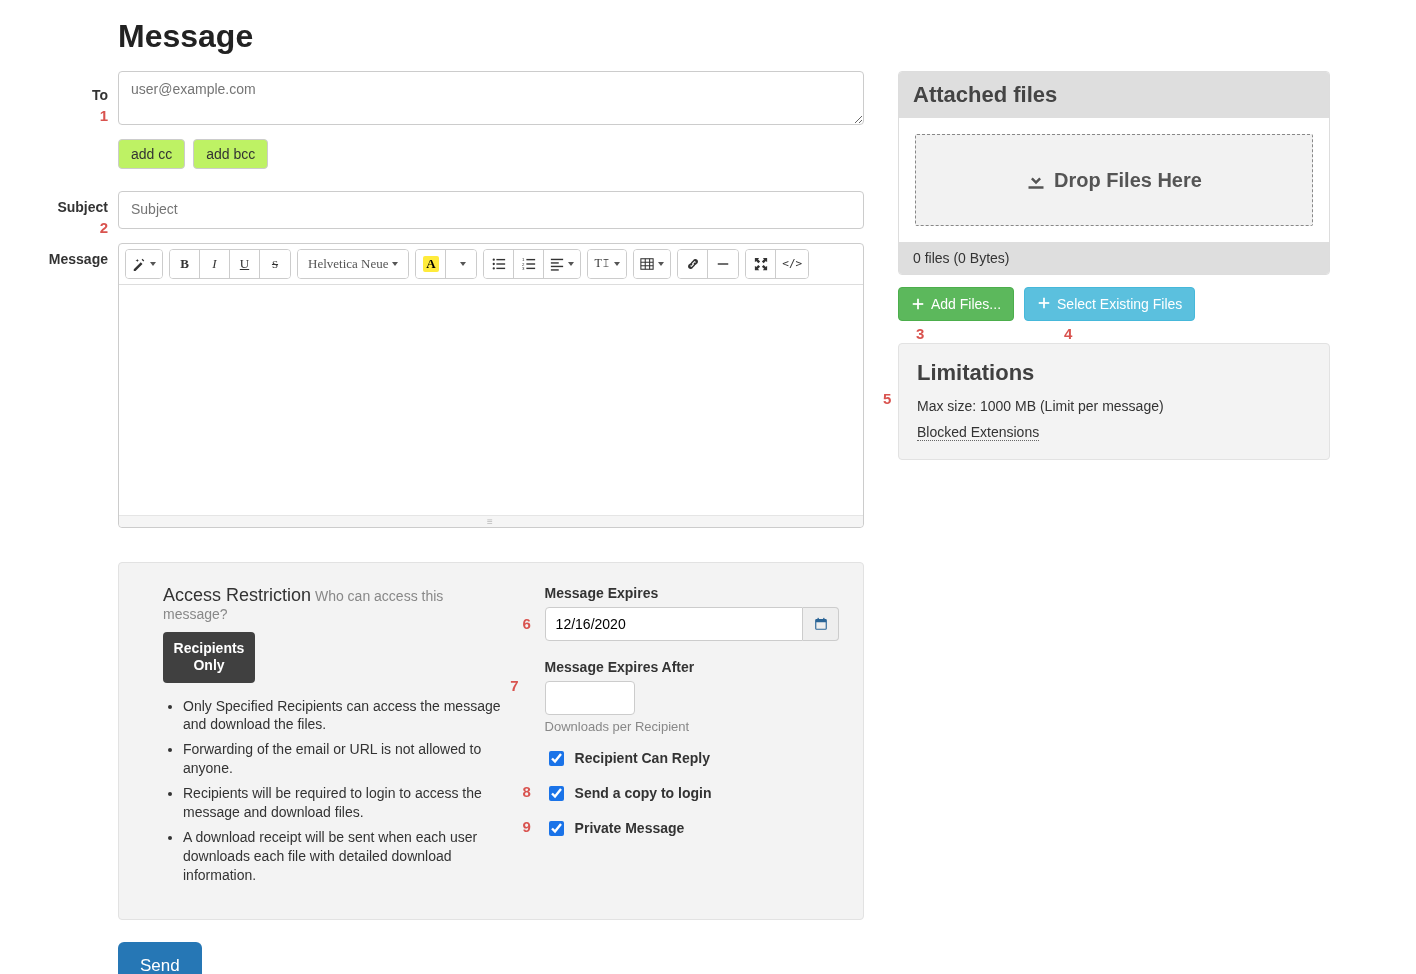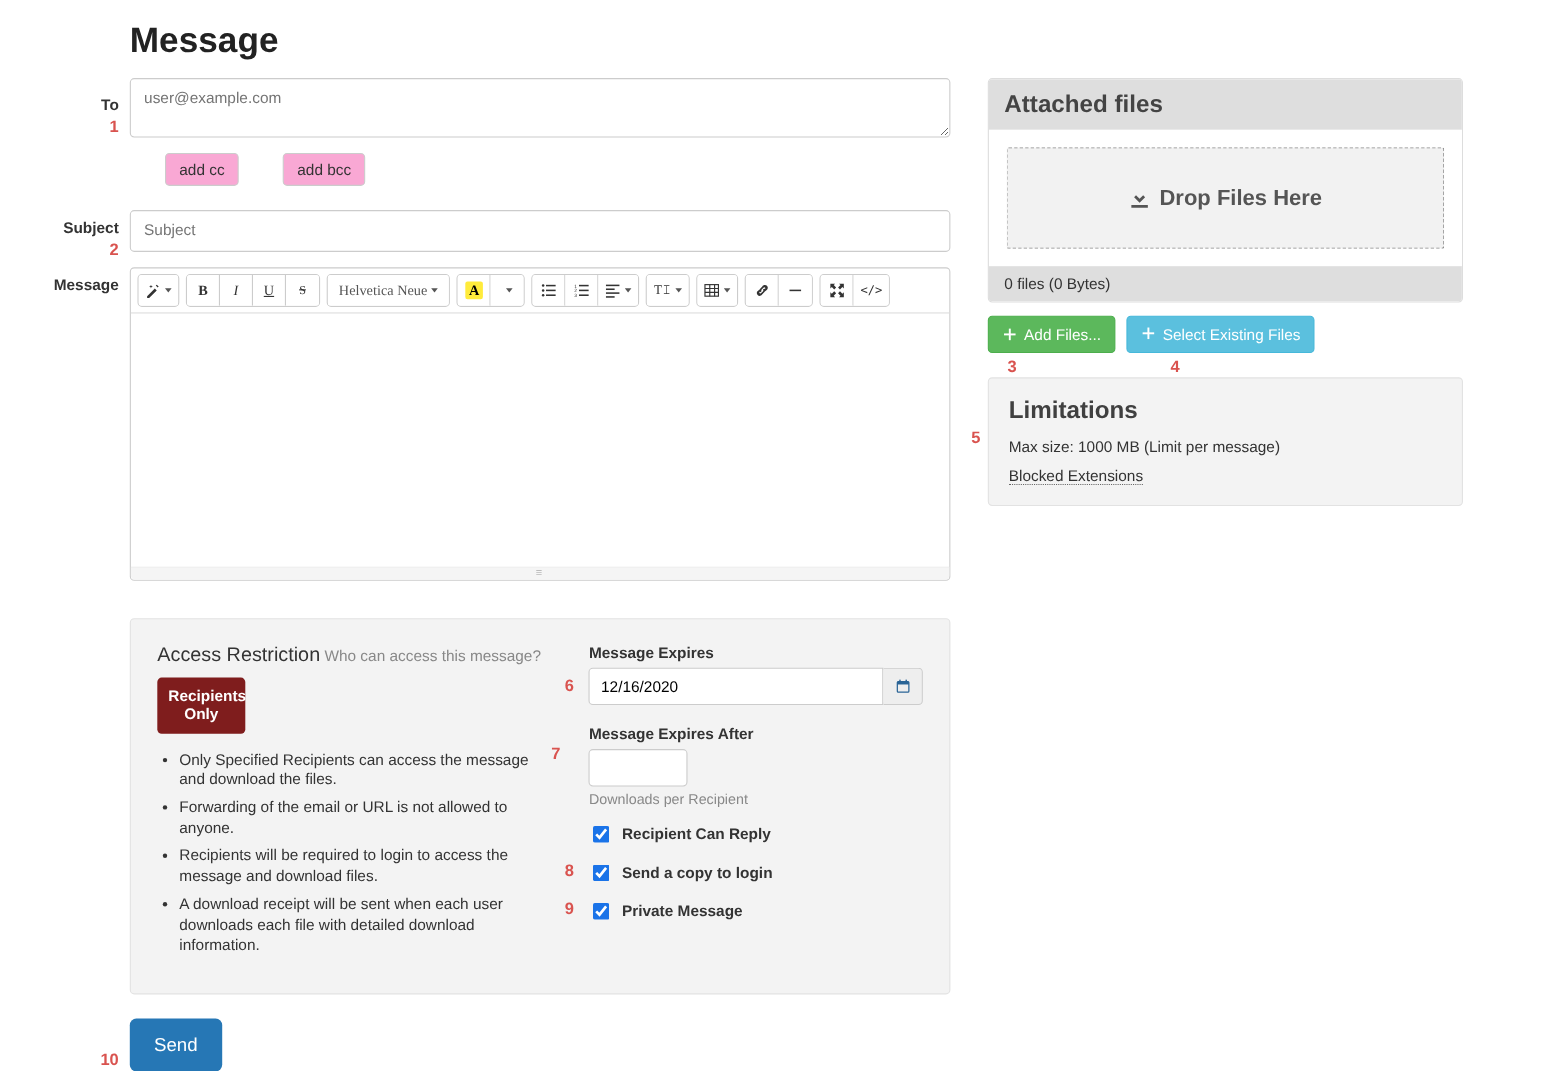--- a/index.html
+++ b/index.html
@@ -53,25 +53,24 @@
     background: #fff;
   }
   textarea.form-control { resize: vertical; height: 54px; font-family: Liberation Sans, sans-serif; }
   .field { flex: 1; }
   .btn {
     display: inline-flex;
     align-items: center;
     padding: 6px 12px;
     border: 1px solid #ccc;
     border-radius: 4px;
-    background: #f9a8d4;
+    background: #bef264;
     font-size: 14px;
     color: #333;
     cursor: pointer;
-    margin-left: 32px;
   }
   .btn-row { margin-top: 14px; display: flex; gap: 8px; }
   .subject-row { margin-top: 22px; }
   .message-row { margin-top: 14px; }
   
   .editor {
     border: 1px solid #ccc;
     border-radius: 4px;
     background: #fff;
   }
@@ -143,35 +142,35 @@
   }
 
   
   .panel-muted {
     background: #f3f3f3;
     border: 1px solid #e2e2e2;
     border-radius: 4px;
     padding: 22px 24px 28px 24px;
     margin-top: 34px;
   }
-  .panel-muted .opt-cols { display: flex; gap: 36px; }
+  .panel-muted .opt-cols { display: flex; gap: 36px; margin-left: 20px; }
   .opt-left { flex: 1.08; }
   .opt-right { flex: 0.92; }
   .access-title { font-size: 18px; color: #333; font-weight: 500; }
   .access-sub { font-size: 14px; color: #888; font-weight: 400; }
   .pill-btn {
     display: inline-block;
-    background: #7f1d1d;
+    background: #404040;
     color: #fff;
     font-weight: 700;
     font-size: 14px;
     border-radius: 4px;
     padding: 8px 10px;
     text-align: center;
-    width: 80px;
+    width: 92px;
     line-height: 1.25;
     margin-top: 10px;
   }
   ul.bullets {
     margin: 14px 0 0 0;
     padding-left: 20px;
     color: #333;
     font-size: 14px;
   }
   ul.bullets li { margin-bottom: 6px; line-height: 1.35; }

